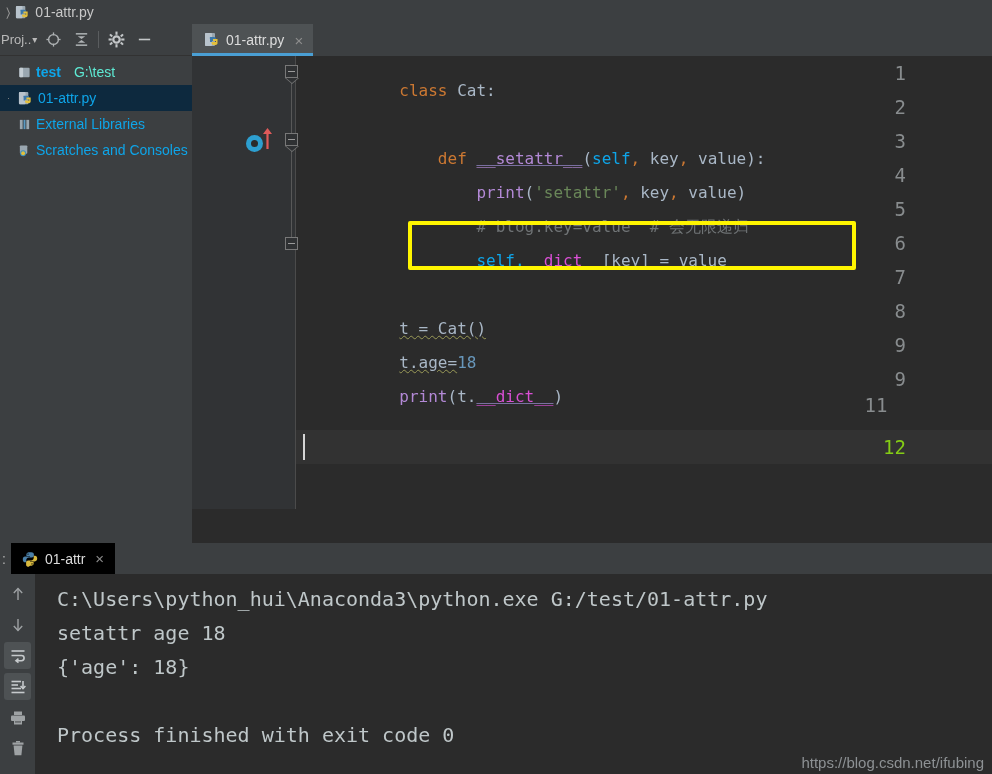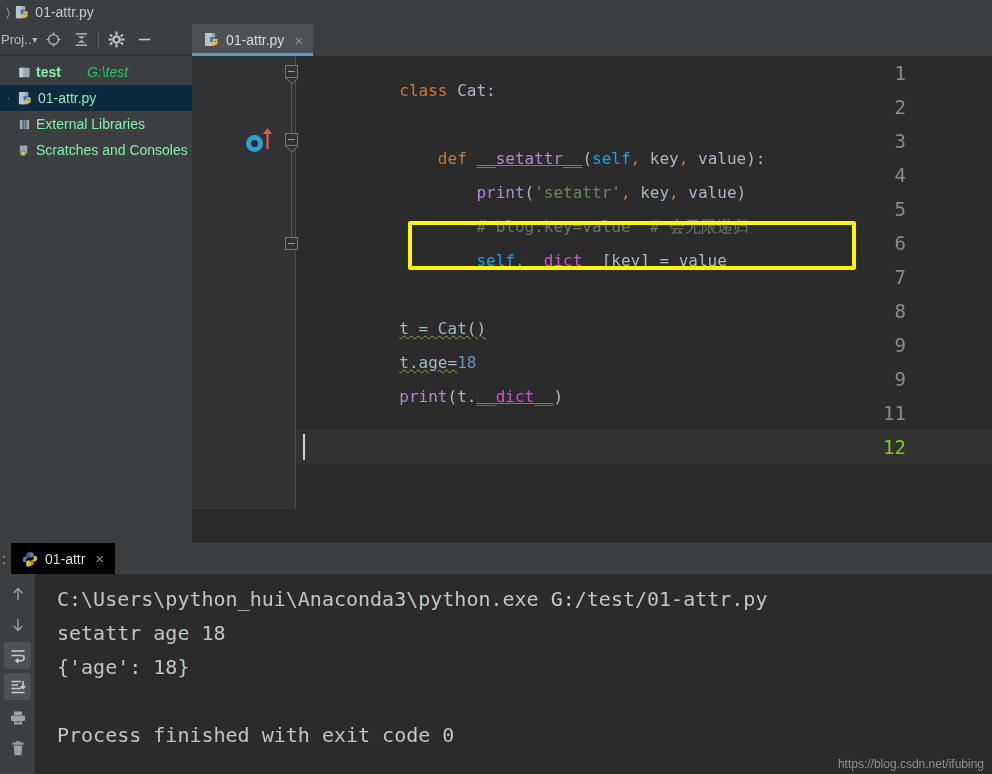--- a/index.html
+++ b/index.html
@@ -39,23 +39,23 @@
   }
   .tb-sep { width: 1px; height: 17px; background: #5a5d5f; margin: 0 3px; }
 
   .tree { padding-top: 3px; font-size: 14px; }
   .tree-row {
     height: 26px; display: flex; align-items: center; gap: 5px;
     padding-left: 4px; color: #d4d4d4; cursor: pointer; white-space: nowrap;
   }
   .tree-row.selected { background: #0d293e; }
   .tree-row .twisty { width: 9px; color: #8a8a8a; font-size: 9px; text-align: center; }
-  .tree-row .nm { color: #86efac; }
+  .tree-row .nm { color: #0ea5e9; }
   .tree-row .nm.bold { font-weight: bold; }
-  .tree-row .sub { color: #22c55e; margin-left: 21px; font-style: italic; }
+  .tree-row .sub { color: #5eead4; margin-left: 8px; }
 
   
   .editor-area {
     position: absolute; left: 192px; top: 24px; width: 800px; height: 519px;
     background: #2b2b2b;
   }
   .tab-strip {
     height: 32px; background: #3c3f41; display: flex; align-items: stretch;
   }
   .tab {
@@ -180,21 +180,21 @@
   }
   .cs-btn.boxed { background: #4e5254; }
   .console-out {
     position: absolute; left: 35px; top: 0; width: 957px; height: 200px;
     background: #2b2b2b; padding: 8px 0 0 22px;
     font-family: "DejaVu Sans Mono", monospace; font-size: 20px;
     color: #bfc7c9; line-height: 34px; white-space: pre; overflow: hidden;
   }
   .watermark {
     position: absolute; right: 8px; bottom: 3px; color: #8d9194;
-    font-size: 12px; font-family: "Liberation Sans", sans-serif;
+    font-size: 15px; font-family: "Liberation Sans", sans-serif;
   }
   .vsplit {
     position: absolute; left: 192px; top: 24px; width: 1px; height: 519px;
     background: #2b2b2b;
   }
 </style>
 </head>
 <body>
 
 <div id="app">
@@ -347,21 +347,21 @@
       <div class="lineno" style="top:6px;">1</div>
       <div class="lineno" style="top:40px;">2</div>
       <div class="lineno" style="top:74px;">3</div>
       <div class="lineno" style="top:108px;">4</div>
       <div class="lineno" style="top:142px;">5</div>
       <div class="lineno" style="top:176px;">6</div>
       <div class="lineno" style="top:210px;">7</div>
       <div class="lineno" style="top:244px;">8</div>
       <div class="lineno" style="top:278px;">9</div>
       <div class="lineno" style="top:312px;">9</div>
-      <div class="lineno" style="top:346px;">11</div>
+      <div class="lineno" style="top:338px;text-align:center;">11</div>
       <div class="lineno cur" style="top:380px;">12</div>
 
       <div class="foldline" style="left:99px;top:20px;height:170px;"></div>
       <div class="fold" style="left:93px;top:9px;"></div>
       <div class="fold-tail" style="left:93px;top:22px;"></div>
       <div class="fold" style="left:93px;top:77px;"></div>
       <div class="fold-tail" style="left:93px;top:90px;"></div>
       <div class="fold" style="left:93px;top:181px;"></div>
 
       <div class="gut-run" style="left:54px;top:79px;"></div>

